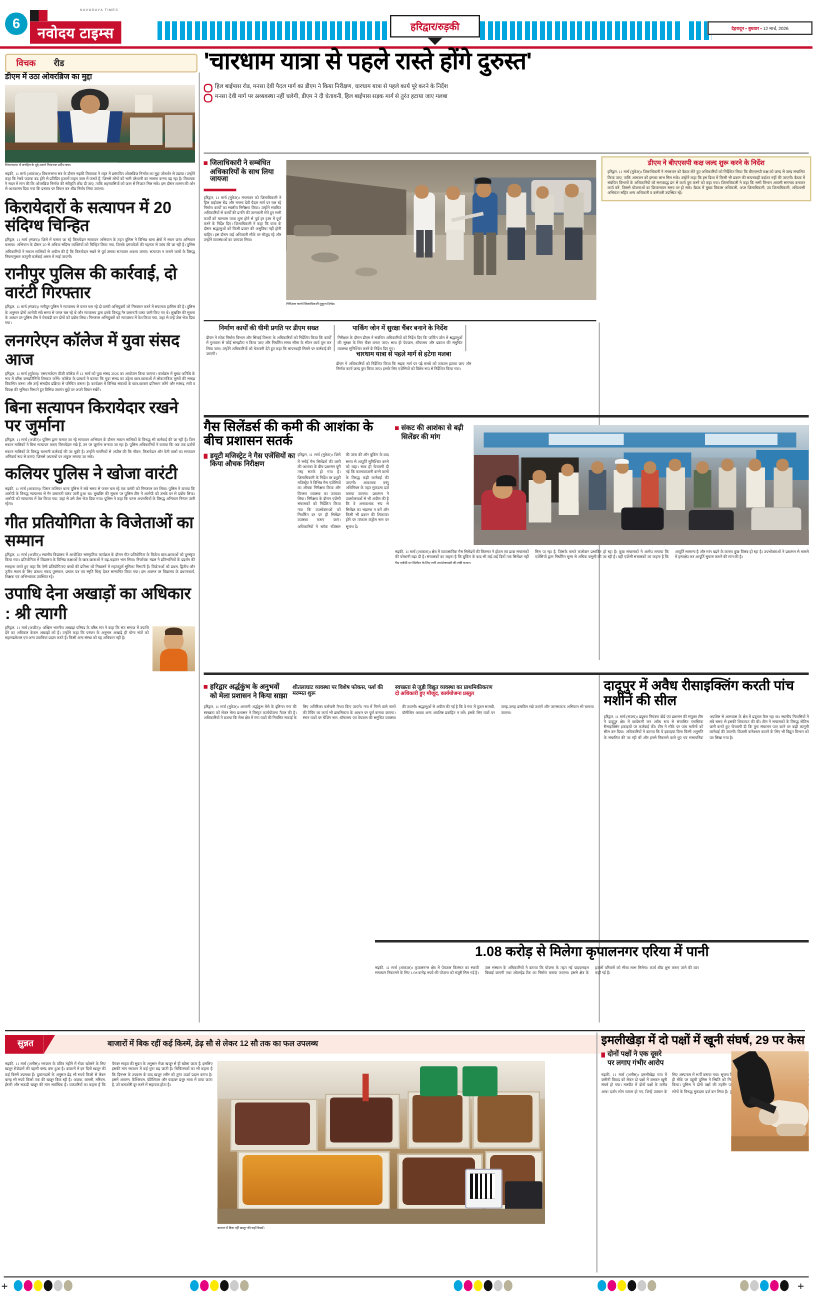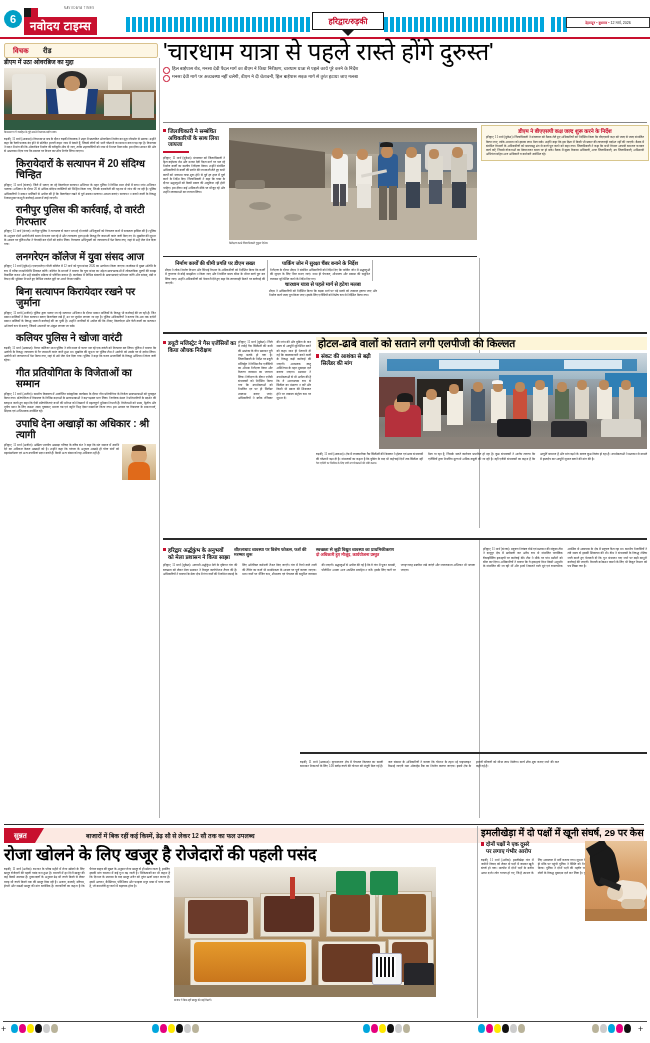--- a/index.html
+++ b/index.html
@@ -41,29 +41,29 @@
     background:#fdf6e4;border-radius:2px;}
   .qr-badge .t1{position:absolute;left:8px;top:2px;font-family:"Liberation Sans",sans-serif;
     font-weight:bold;font-size:7px;color:#c8102e;}
   .qr-badge .t2{position:absolute;left:38px;top:2px;font-family:"Liberation Sans",sans-serif;
     font-weight:bold;font-size:7px;color:#1a1a1a;}
 
   
   .lcol{position:absolute;left:4px;top:58px;width:152px;}
   .l-sub{font-family:"Liberation Sans",sans-serif;font-weight:bold;font-size:6.2px;
     color:#111;margin:0 0 3px 0;line-height:1.18;}
-  .l-head{font-family:"Liberation Sans",sans-serif;font-weight:bold;font-size:10px;
-    color:#111;margin:4px 0 2px 12px;line-height:1.16;}
+  .l-head{font-family:"Liberation Sans",sans-serif;font-weight:bold;font-size:13px;
+    color:#111;margin:4px 0 2px 0;line-height:1.16;}
   .photo{position:relative;background:#b9b2a6;overflow:hidden;}
   .cap{font-size:2.7px;color:#333;margin-top:1px;line-height:1.2;font-family:"Liberation Serif",serif;}
   .hline{background:#333;height:1px;margin:3px 0;}
 
   
   .main-head{position:absolute;left:163px;top:40px;width:484px;
-    font-family:"Liberation Sans",sans-serif;font-weight:normal;font-size:24px;
+    font-family:"Liberation Sans",sans-serif;font-weight:bold;font-size:19px;
     line-height:1.04;color:#000;letter-spacing:-.2px;}
   .bullets{position:absolute;left:163px;top:66px;width:484px;}
   .bul{position:relative;padding-left:9px;font-size:4.6px;line-height:1.25;margin-bottom:2.5px;
     font-family:"Liberation Sans",sans-serif;color:#1a1a1a;}
   .bul:before{content:"";position:absolute;left:0px;top:1px;width:4.5px;height:4.5px;
     border:1.1px solid #c8102e;border-radius:50%;}
 
   
   .lede-col{position:absolute;left:163px;top:128px;width:62px;}
   .lede-head{font-family:"Liberation Sans",sans-serif;font-weight:bold;font-size:5.6px;
@@ -256,26 +256,26 @@
       <h4>चारधाम यात्रा से पहले मार्ग से हटेगा मलबा</h4>
       <div class="body-text">डीएम ने अधिकारियों को निर्देशित किया कि सड़क मार्ग पर पड़े मलबे को तत्काल हटाया जाए और निर्माण कार्य जल्द पूरा किया जाए। इसके लिए एजेंसियों को विशेष रूप से निर्देशित किया गया।</div>
     </div>
   </div>
 
   <div class="colrule" style="left:479px;top:258px;height:270px;"></div>
 
   <div class="rowrule" style="left:163px;top:332px;width:484px;height:2px;"></div>
 
   <div style="position:absolute;left:163px;top:337px;width:148px;">
+    <div class="sec-head" style="font-size:10.5px;">गैस सिलेंडर्स की कमी की आशंका के बीच प्रशासन सतर्क</div>
     <div class="lede-head" style="margin-top:3px;width:70px;float:left;">डयूटी मजिस्ट्रेट ने गैस एजेंसियों का किया औचक निरीक्षण</div>
     <div class="body-text" style="margin-top:3px;column-count:2;column-gap:4px;">हरिद्वार, 11 मार्च (मुकेश)। जिले में रसोई गैस सिलेंडरों की कमी की आशंका के बीच प्रशासन पूरी तरह सतर्क हो गया है। जिलाधिकारी के निर्देश पर डयूटी मजिस्ट्रेट ने विभिन्न गैस एजेंसियों का औचक निरीक्षण किया और वितरण व्यवस्था का जायजा लिया। निरीक्षण के दौरान एजेंसी संचालकों को निर्देशित किया गया कि उपभोक्ताओं को निर्धारित दर पर ही सिलेंडर उपलब्ध कराए जाएं। अधिकारियों ने स्टॉक रजिस्टर की जांच की और बुकिंग के बाद समय से आपूर्ति सुनिश्चित करने को कहा। साथ ही चेतावनी दी गई कि कालाबाजारी करने वालों के विरुद्ध कड़ी कार्रवाई की जाएगी। आवश्यक वस्तु अधिनियम के तहत मुकदमा दर्ज कराया जाएगा। प्रशासन ने उपभोक्ताओं से भी अपील की है कि वे अनावश्यक रूप से सिलेंडर का भंडारण न करें और किसी भी प्रकार की शिकायत होने पर तत्काल कंट्रोल रूम पर सूचना दें।</div>
   </div>
 
   <div style="position:absolute;left:316px;top:337px;width:331px;">
-    <div class="sec-head" style="font-size:10.5px;background:#fdf5d8;padding:1px 2px;">होटल-ढाबे वालों को सताने लगी एलपीजी की किल्लत</div>
     <div style="position:relative;margin-top:3px;">
       <div class="lede-head" style="width:58px;float:left;">संकट की आशंका से बढ़ी सिलेंडर की मांग</div>
       <div class="photo" style="margin-left:62px;width:268px;height:96px;background:linear-gradient(180deg,#b9c4cc 0%,#9fb0bb 20%,#8a8f92 45%,#7e7a74 75%,#8c857c 100%);">
         <div style="position:absolute;left:0;top:0;width:268px;height:26px;background:linear-gradient(180deg,#cfd9e0,#9fb6c4);"></div>
         <div style="position:absolute;left:8px;top:6px;width:250px;height:12px;background:#2f7fb5;opacity:.85;"></div>
         <div style="position:absolute;left:60px;top:7px;width:60px;height:9px;background:#e9f2f8;opacity:.9;"></div>
         <div style="position:absolute;left:185px;top:7px;width:58px;height:9px;background:#e9f2f8;opacity:.9;"></div>
         <div style="position:absolute;left:0;top:24px;width:36px;height:40px;background:#6b3f3a;"></div>
         <div style="position:absolute;left:38px;top:26px;width:46px;height:36px;background:#2a2622;"></div>
         <div style="position:absolute;left:120px;top:22px;width:54px;height:20px;background:#3a82b5;"></div>
@@ -330,36 +330,37 @@
         <div style="font-family:'Liberation Sans',sans-serif;font-weight:bold;font-size:4.2px;line-height:1.2;color:#c8102e;">दो अधिकारी हुए मौजूद, कार्ययोजना प्रस्तुत</div>
       </div>
       <div style="clear:both;"></div>
     </div>
     <div class="body-text" style="margin-top:3px;column-count:4;column-gap:5px;">हरिद्वार, 11 मार्च (मुकेश)। आगामी अर्द्धकुंभ मेले के दृष्टिगत गंगा की स्वच्छता को लेकर मेला प्रशासन ने विस्तृत कार्ययोजना तैयार की है। अधिकारियों ने बताया कि मेला क्षेत्र में गंगा घाटों की नियमित सफाई के लिए अतिरिक्त कर्मचारी तैनात किए जाएंगे। गंगा में गिरने वाले नालों की टैपिंग का कार्य भी प्राथमिकता के आधार पर पूर्ण कराया जाएगा। स्नान घाटों पर चेंजिंग रूम, शौचालय एवं पेयजल की समुचित व्यवस्था की जाएगी। श्रद्धालुओं से अपील की गई है कि वे गंगा में पूजन सामग्री, पॉलीथिन अथवा अन्य अपशिष्ट प्रवाहित न करें। इसके लिए घाटों पर जगह-जगह डस्टबिन रखे जाएंगे और जागरूकता अभियान भी चलाया जाएगा।</div>
   </div>
 
   <div class="colrule" style="left:479px;top:540px;height:278px;"></div>
 
   <div style="position:absolute;left:483px;top:544px;width:164px;">
+    <div class="sec-head" style="font-size:11px;">दादूपुर में अवैध रीसाइक्लिंग करती पांच मशीनें की सील</div>
     <div class="body-text" style="margin-top:3px;column-count:2;column-gap:5px;">हरिद्वार, 11 मार्च (संजय)। प्रदूषण नियंत्रण बोर्ड एवं प्रशासन की संयुक्त टीम ने दादूपुर क्षेत्र में छापेमारी कर अवैध रूप से संचालित प्लास्टिक रीसाइक्लिंग इकाइयों पर कार्रवाई की। टीम ने मौके पर पांच मशीनों को सील कर दिया। अधिकारियों ने बताया कि ये इकाइयां बिना किसी अनुमति के संचालित की जा रही थीं और इनसे निकलने वाले धुएं एवं रासायनिक अपशिष्ट से आसपास के क्षेत्र में प्रदूषण फैल रहा था। स्थानीय निवासियों ने लंबे समय से इसकी शिकायत की थी। टीम ने संचालकों के विरुद्ध नोटिस जारी करते हुए चेतावनी दी कि पुनः संचालन पाए जाने पर कड़ी कानूनी कार्रवाई की जाएगी। बिजली कनेक्शन काटने के लिए भी विद्युत विभाग को पत्र लिखा गया है।</div>
   </div>
 
   <div class="rowrule" style="left:300px;top:752px;width:347px;height:2px;"></div>
   <div style="position:absolute;left:300px;top:757px;width:347px;">
+    <div class="sec-head" style="font-size:11px;text-align:center;">1.08 करोड़ से मिलेगा कृपालनगर एरिया में पानी</div>
     <div class="body-text" style="margin-top:3px;column-count:4;column-gap:5px;">रुड़की, 11 मार्च (आकाश)। कृपालनगर क्षेत्र में पेयजल किल्लत का स्थायी समाधान निकालने के लिए 1.08 करोड़ रुपये की योजना को मंजूरी मिल गई है। जल संस्थान के अधिकारियों ने बताया कि योजना के तहत नई पाइपलाइन बिछाई जाएगी तथा ओवरहेड टैंक का निर्माण कराया जाएगा। इससे क्षेत्र के हजारों परिवारों को सीधा लाभ मिलेगा। कार्य शीघ्र शुरू कराए जाने की बात कही गई है।</div>
   </div>
 
   <div class="rowrule" style="left:4px;top:824px;width:640px;height:1px;"></div>
   <div class="sunnat">
     <div class="tag">सुन्नत</div>
     <div class="sub">बाजारों में बिक रहीं कई किस्में, डेढ़ सौ से लेकर 12 सौ तक का फल उपलब्ध</div>
   </div>
 
   <div style="position:absolute;left:4px;top:846px;width:470px;">
-    <div class="sec-head" style="font-size:16.5px;">रोजा खोलने के लिए खजूर है रोजेदारों की पहली पसंद</div>
     <div style="position:relative;margin-top:3px;">
       <div class="photo" style="position:absolute;left:170px;top:0;width:262px;height:130px;
            background:linear-gradient(180deg,#e7ded0 0%,#cfc3b0 18%,#b99c74 45%,#9c7a4e 72%,#8a6a42 100%);">
         <div style="position:absolute;left:0;top:0;width:262px;height:30px;background:linear-gradient(180deg,#efeadf,#d6cec0);"></div>
         <div style="position:absolute;left:10px;top:30px;width:68px;height:40px;background:#e8e2d4;border:1px solid #c5b79f;"></div>
         <div style="position:absolute;left:14px;top:33px;width:60px;height:34px;background:#6b3a2a;border-radius:3px;"></div>
         <div style="position:absolute;left:86px;top:26px;width:58px;height:42px;background:#e8e2d4;border:1px solid #c5b79f;"></div>
         <div style="position:absolute;left:90px;top:29px;width:50px;height:36px;background:#5a2f22;border-radius:3px;"></div>
         <div style="position:absolute;left:152px;top:24px;width:48px;height:44px;background:#e8e2d4;border:1px solid #c5b79f;"></div>
         <div style="position:absolute;left:156px;top:27px;width:40px;height:38px;background:#7a4a2a;border-radius:3px;"></div>

